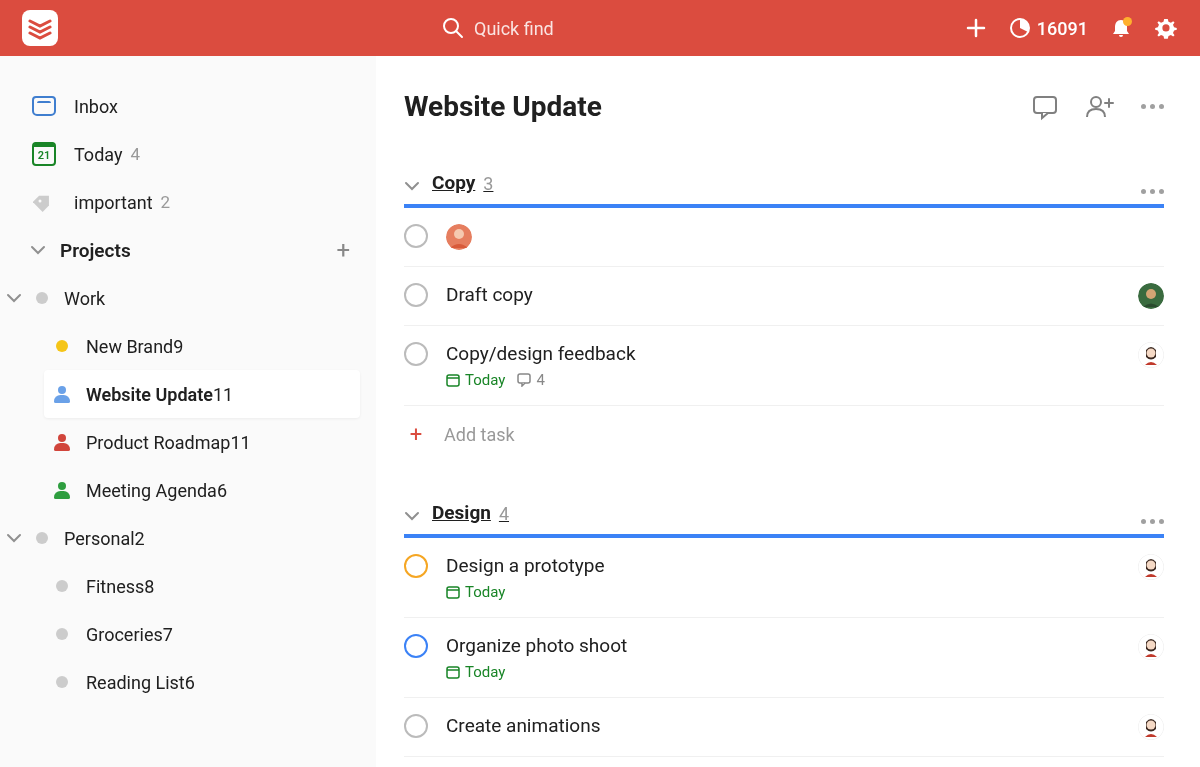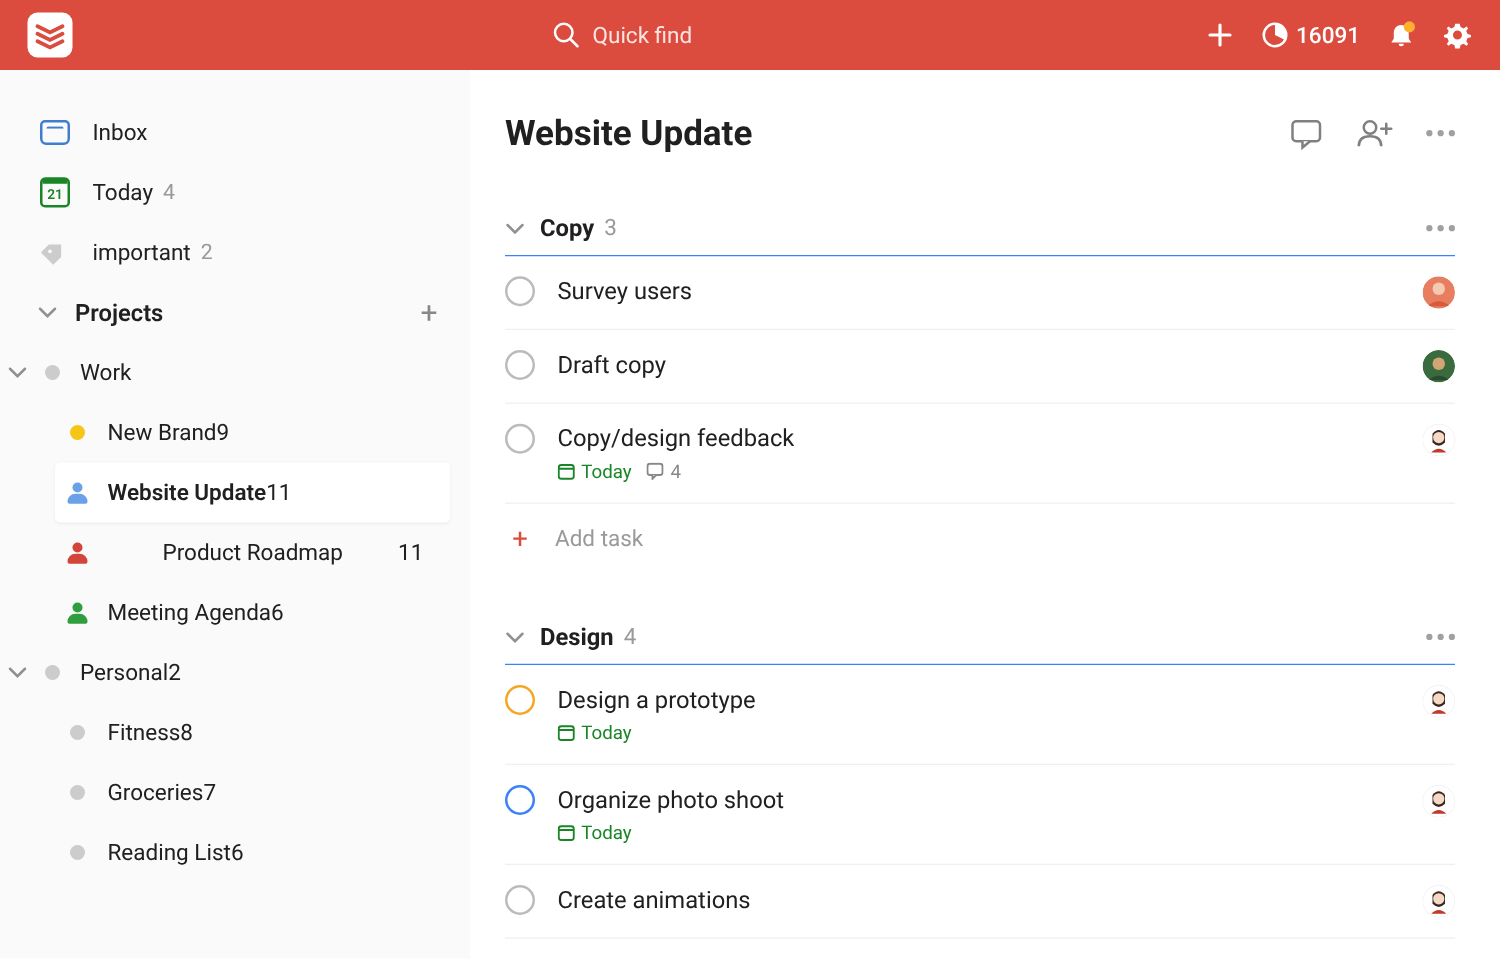--- a/index.html
+++ b/index.html
@@ -61,21 +61,21 @@
 .person-icon .body { width: 16px; height: 8px; border-radius: 8px 8px 2px 2px; margin-top: 1px; }
 
 
 .title-row { display: flex; align-items: center; margin-bottom: 38px; }
 .page-title { font-size: 28px; font-weight: 700; }
 .title-actions { margin-left: auto; display: flex; align-items: center; gap: 26px; color: #808080; }
 .title-actions .act { cursor: pointer; display: flex; }
 .more-dots { display: flex; gap: 4px; }
 .more-dots span { width: 5px; height: 5px; background: #a0a0a0; border-radius: 50%; }
 
-.section-head { display: flex; align-items: center; padding: 10px 0; border-bottom: 1px solid #3b82f6; }
+.section-head { display: flex; align-items: flex-end; padding: 10px 0; border-bottom: 4px solid #3b82f6; text-decoration: underline; }
 .section-head .chev { color: #909090; margin-right: 12px; }
 .section-head .sname { font-size: 19px; font-weight: 700; }
 .section-head .scount { color: #999; margin-left: 8px; font-size: 18px; }
 .section-head .smore { margin-left: auto; }
 
 .task { display: flex; align-items: flex-start; padding: 16px 0; border-bottom: 1px solid #f0f0f0; }
 .task .check { width: 24px; height: 24px; border: 2px solid #bbb; border-radius: 50%; margin-right: 18px; flex-shrink: 0; cursor: pointer; }
 .task .check.orange { border-color: #f5a623; }
 .task .check.blue { border-color: #3b82f6; }
 .task-body { flex: 1; }
@@ -224,21 +224,21 @@
       <span class="count">9</span>
         </div>
         <div class="sb-project active" style="padding-left: 8px;">
           <span class="picon person-icon">
             <span class="head" style="background:#6aa1e8"></span>
             <span class="body" style="background:#6aa1e8"></span>
           </span>
       <span class="sb-label">Website Update</span>
       <span class="count">11</span>
         </div>
-        <div class="sb-project" style="padding-left: 8px; gap: 44px;">
+        <div class="sb-project" style="padding-left: 8px;">
           <span class="picon person-icon">
             <span class="head" style="background:#d1453b"></span>
             <span class="body" style="background:#d1453b"></span>
           </span>
       <span class="sb-label">Product Roadmap</span>
       <span class="count">11</span>
         </div>
         <div class="sb-project" style="padding-left: 8px;">
           <span class="picon person-icon">
             <span class="head" style="background:#2e9e3f"></span>
@@ -317,24 +317,20 @@
     <span class="sname">Copy</span>
     <span class="scount">3</span>
     <span class="smore more-dots">
             <span></span>
             <span></span>
             <span></span>
           </span>
   </div>
         <div class="task">
       <span class="check "></span>
-      <div class="task-body">
-        <div class="task-name">Survey users</div>
-
-      </div>
       <span class="avatar">
             <svg viewBox="0 0 26 26">
               <use href="#av1"></use>
             </svg>
           </span>
     </div>
         <div class="task">
       <span class="check "></span>
       <div class="task-body">
         <div class="task-name">Draft copy</div>

